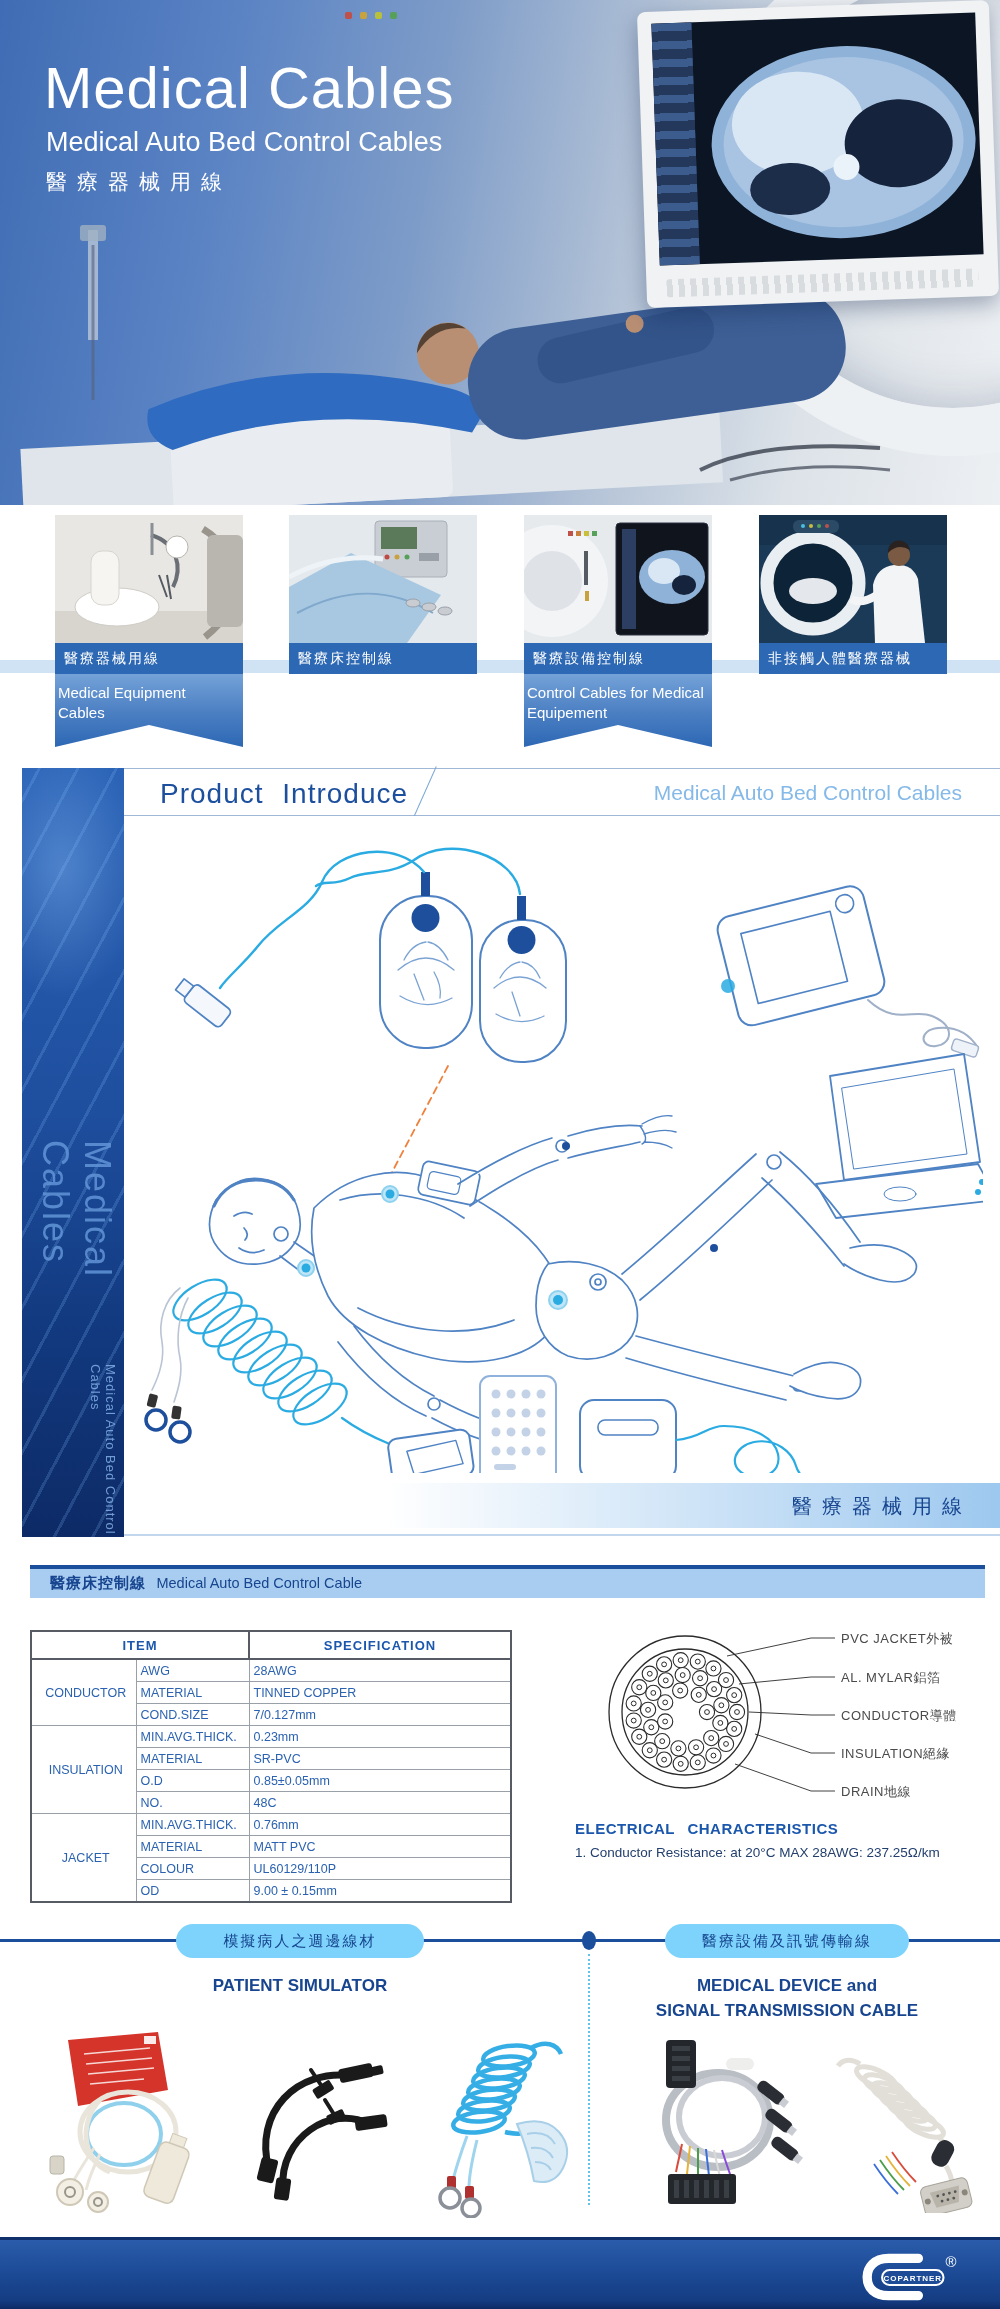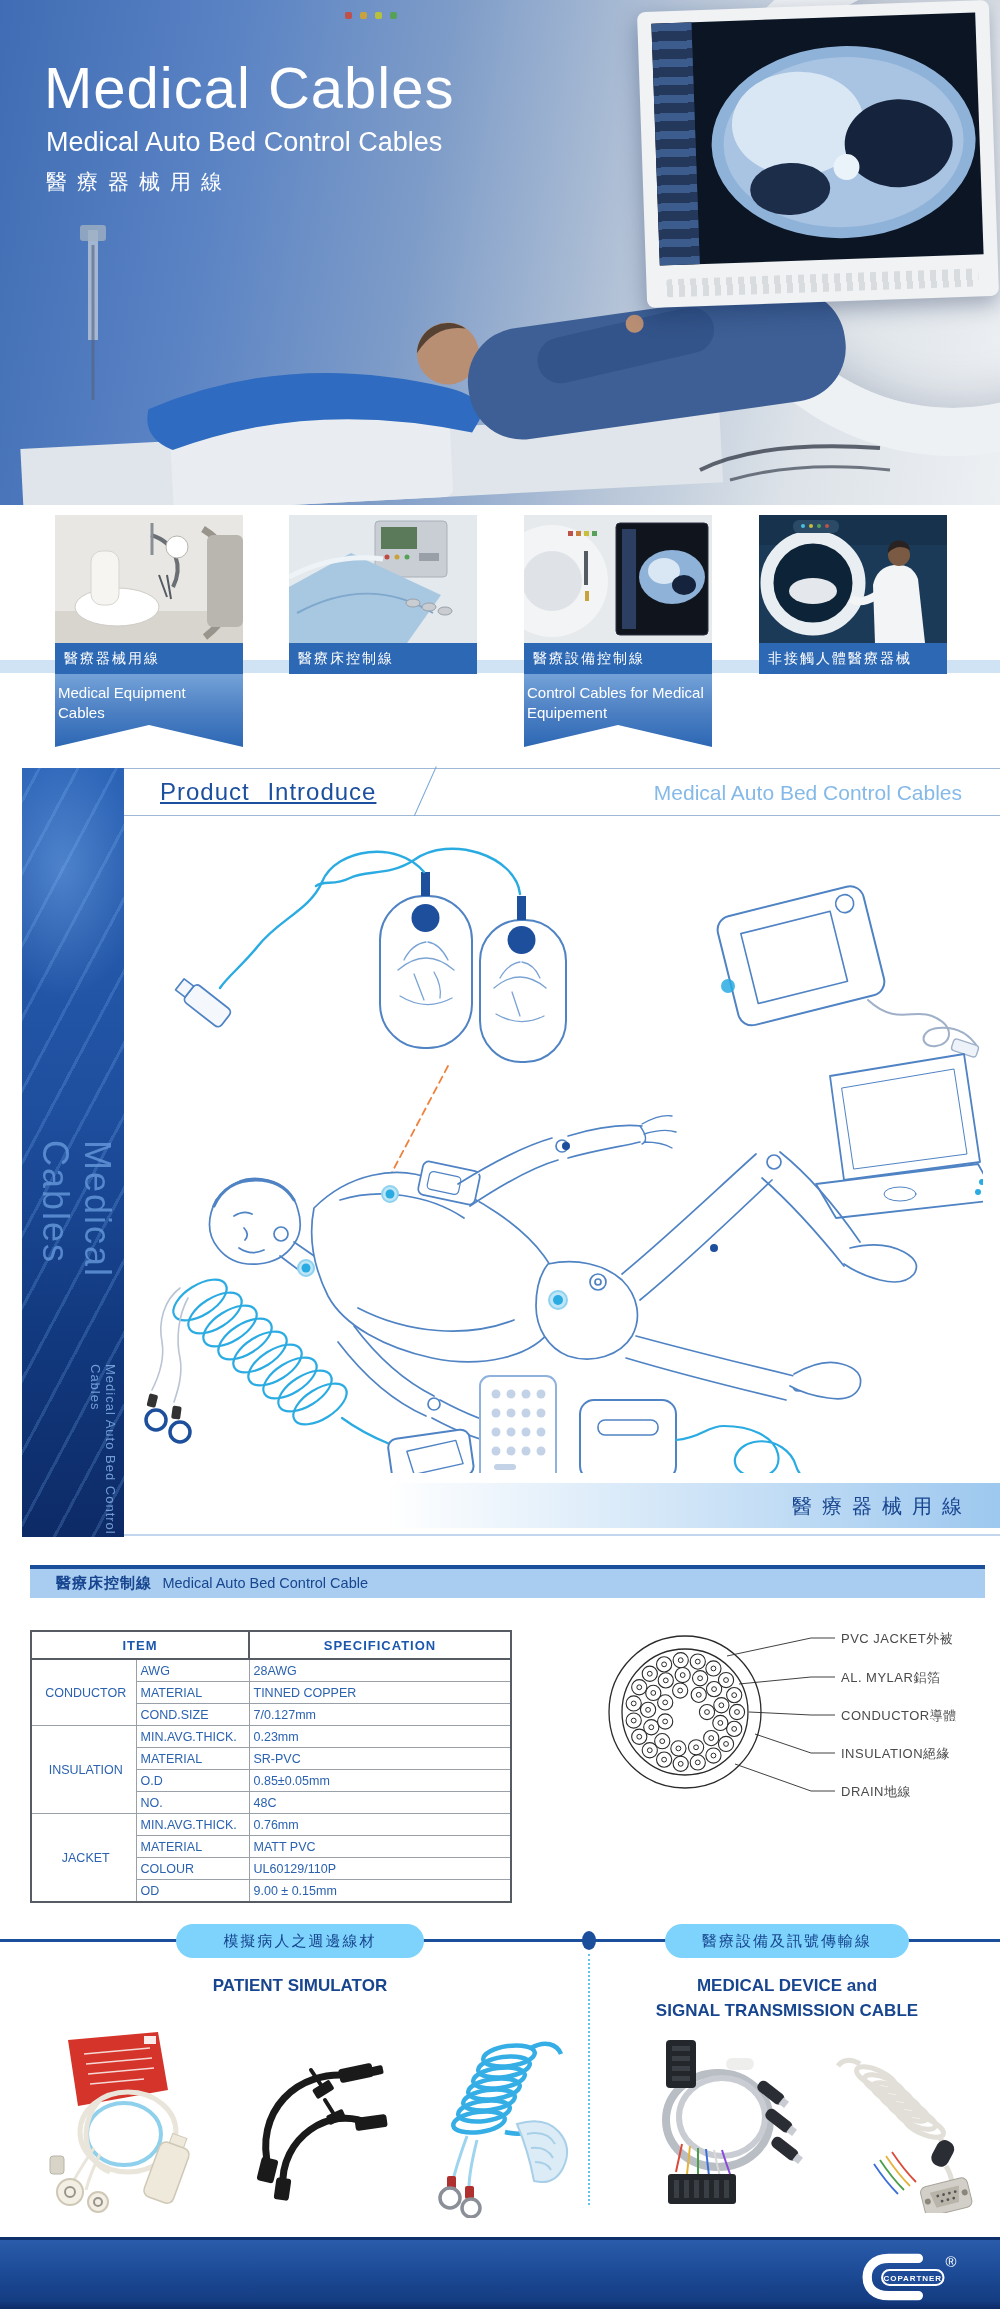--- a/index.html
+++ b/index.html
@@ -42,32 +42,32 @@
     background:linear-gradient(180deg,#2b63b6 0%,#1e4e9e 45%,#123a80 72%,#0d2a66 100%);}
   .pi-sidebar::before{content:"";position:absolute;inset:0;
     background:repeating-linear-gradient(118deg,rgba(130,190,255,0) 0 14px,rgba(130,190,255,.20) 14px 17px,rgba(130,190,255,0) 17px 34px);}
   .pi-sidebar::after{content:"";position:absolute;left:-40px;top:-30px;width:160px;height:260px;
     background:radial-gradient(closest-side,rgba(150,200,255,.35),rgba(150,200,255,0));}
   .sb-text{position:absolute;right:6px;top:372px;writing-mode:vertical-rl;display:flex;gap:6px;}
   .sb-title{font-size:36px;letter-spacing:2px;color:rgba(98,148,215,.85);font-weight:500;}
   .sb-sub{font-size:13px;letter-spacing:1px;color:rgba(130,176,232,.85);padding-top:4px;}
   .pi-header{position:absolute;left:124px;top:768px;width:876px;height:48px;background:#fff;
     border-top:1px solid #9fb8d8;border-bottom:1px solid #9fb8d8;box-sizing:border-box;}
-  .pi-left{position:absolute;left:36px;top:9px;font-size:24px;color:#1c4f9d;word-spacing:10px;letter-spacing:1px;text-decoration:underline;}
+  .pi-left{position:absolute;left:36px;top:9px;font-size:28px;color:#1c4f9d;word-spacing:10px;letter-spacing:1px;}
   .pi-slash{position:absolute;left:300px;top:-5px;width:1px;height:58px;background:#7aa7d8;transform:rotate(24deg);}
   .pi-right{position:absolute;right:38px;top:12px;font-size:21px;color:#85b9e8;}
   .pi-body{position:absolute;left:124px;top:816px;width:861px;height:667px;background:#fff;}
   .pi-bar{position:absolute;left:124px;top:1483px;width:876px;height:45px;
     background:linear-gradient(90deg,#ffffff 0%,#ffffff 30%,#cfe4f7 65%,#9dc8ef 100%);}
   .pi-bar span{position:absolute;right:28px;top:10px;font-size:20px;letter-spacing:10px;color:#17458f;}
   .pi-underline{position:absolute;left:124px;top:1534px;width:876px;height:2px;background:#c2d6ee;}
 
   
   .spec-title{position:absolute;left:30px;top:1565px;width:955px;height:33px;background:#a9cdf0;
-    border-top:4px solid #1b4e9b;box-sizing:border-box;color:#17458f;line-height:28px;padding-left:26px;}
+    border-top:4px solid #1b4e9b;box-sizing:border-box;color:#17458f;line-height:28px;padding-left:20px;}
   .spec-title .zh{font-size:15px;font-weight:700;letter-spacing:1px;}
   .spec-title .en{font-size:14.5px;margin-left:6px;}
   table.spec{position:absolute;left:30px;top:1630px;width:480px;border-collapse:collapse;
     border:2px solid #565b64;table-layout:fixed;}
   table.spec th{border:2px solid #565b64;color:#1a57ad;font-size:13px;font-weight:700;
     height:24px;letter-spacing:1px;}
   table.spec td{border:1px solid #9aa0a8;color:#2b62b0;font-size:12.5px;height:21px;padding:0 0 0 4px;}
   td.grp{text-align:center;font-size:13px;padding:0;border-right:1px solid #9aa0a8;}
   td.val{border-left:2px solid #565b64;padding-left:11px;}
   .xsec{position:absolute;left:605px;top:1612px;}
@@ -555,20 +555,24 @@
     </g>
     <g font-size="13" fill="#4a4a4a" font-family="Liberation Sans,sans-serif" letter-spacing=".5">
       <text x="236" y="31">PVC JACKET外被</text>
       <text x="236" y="70">AL. MYLAR鋁箔</text>
       <text x="236" y="108">CONDUCTOR導體</text>
       <text x="236" y="146">INSULATION絕緣</text>
       <text x="236" y="184">DRAIN地線</text>
     </g>
   </svg>
 
+  <div class="elec">
+    <h3>ELECTRICAL CHARACTERISTICS</h3>
+    <p>1. Conductor Resistance:  at 20°C MAX 28AWG: 237.25Ω/km</p>
+  </div>
 
   <div class="bsec-line"></div>
   <div class="pill l">模擬病人之週邊線材</div>
   <div class="pill r">醫療設備及訊號傳輸線</div>
   <div class="bsec-dot"></div>
   <div class="bsec-div"></div>
   <div class="btitle l">PATIENT SIMULATOR</div>
   <div class="btitle r">
     <div>MEDICAL DEVICE and</div>
     <div>SIGNAL TRANSMISSION CABLE</div>

